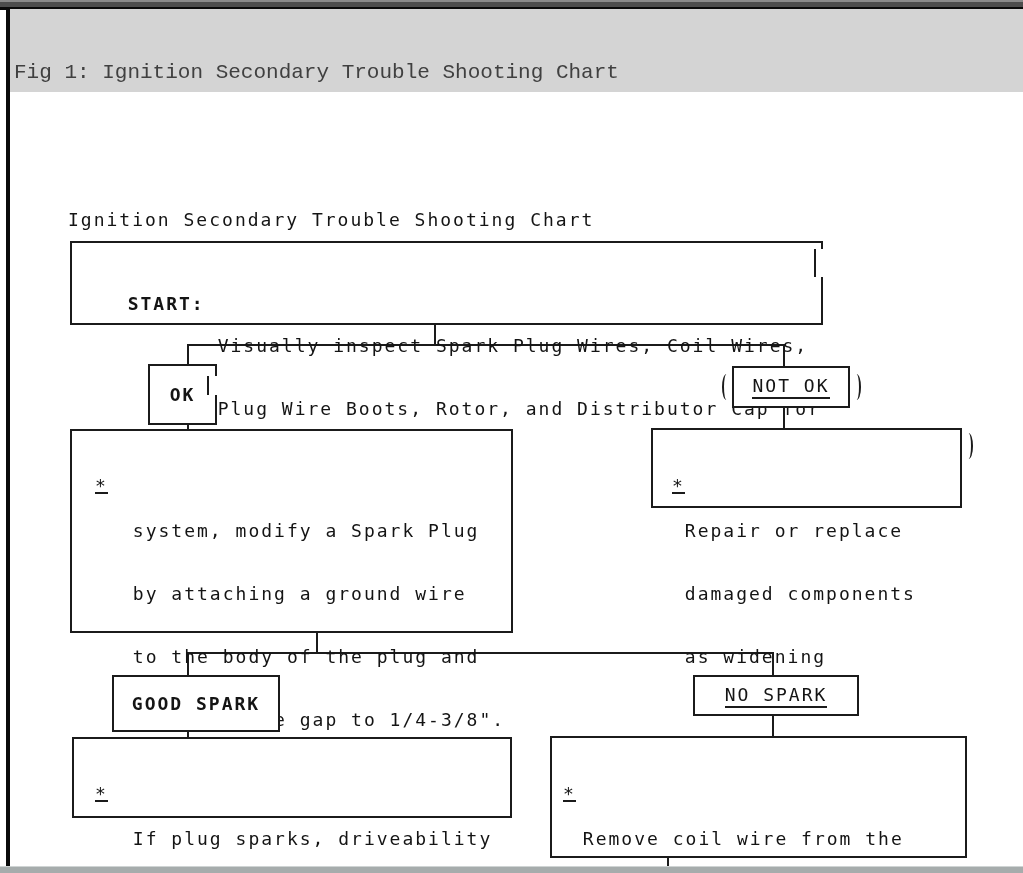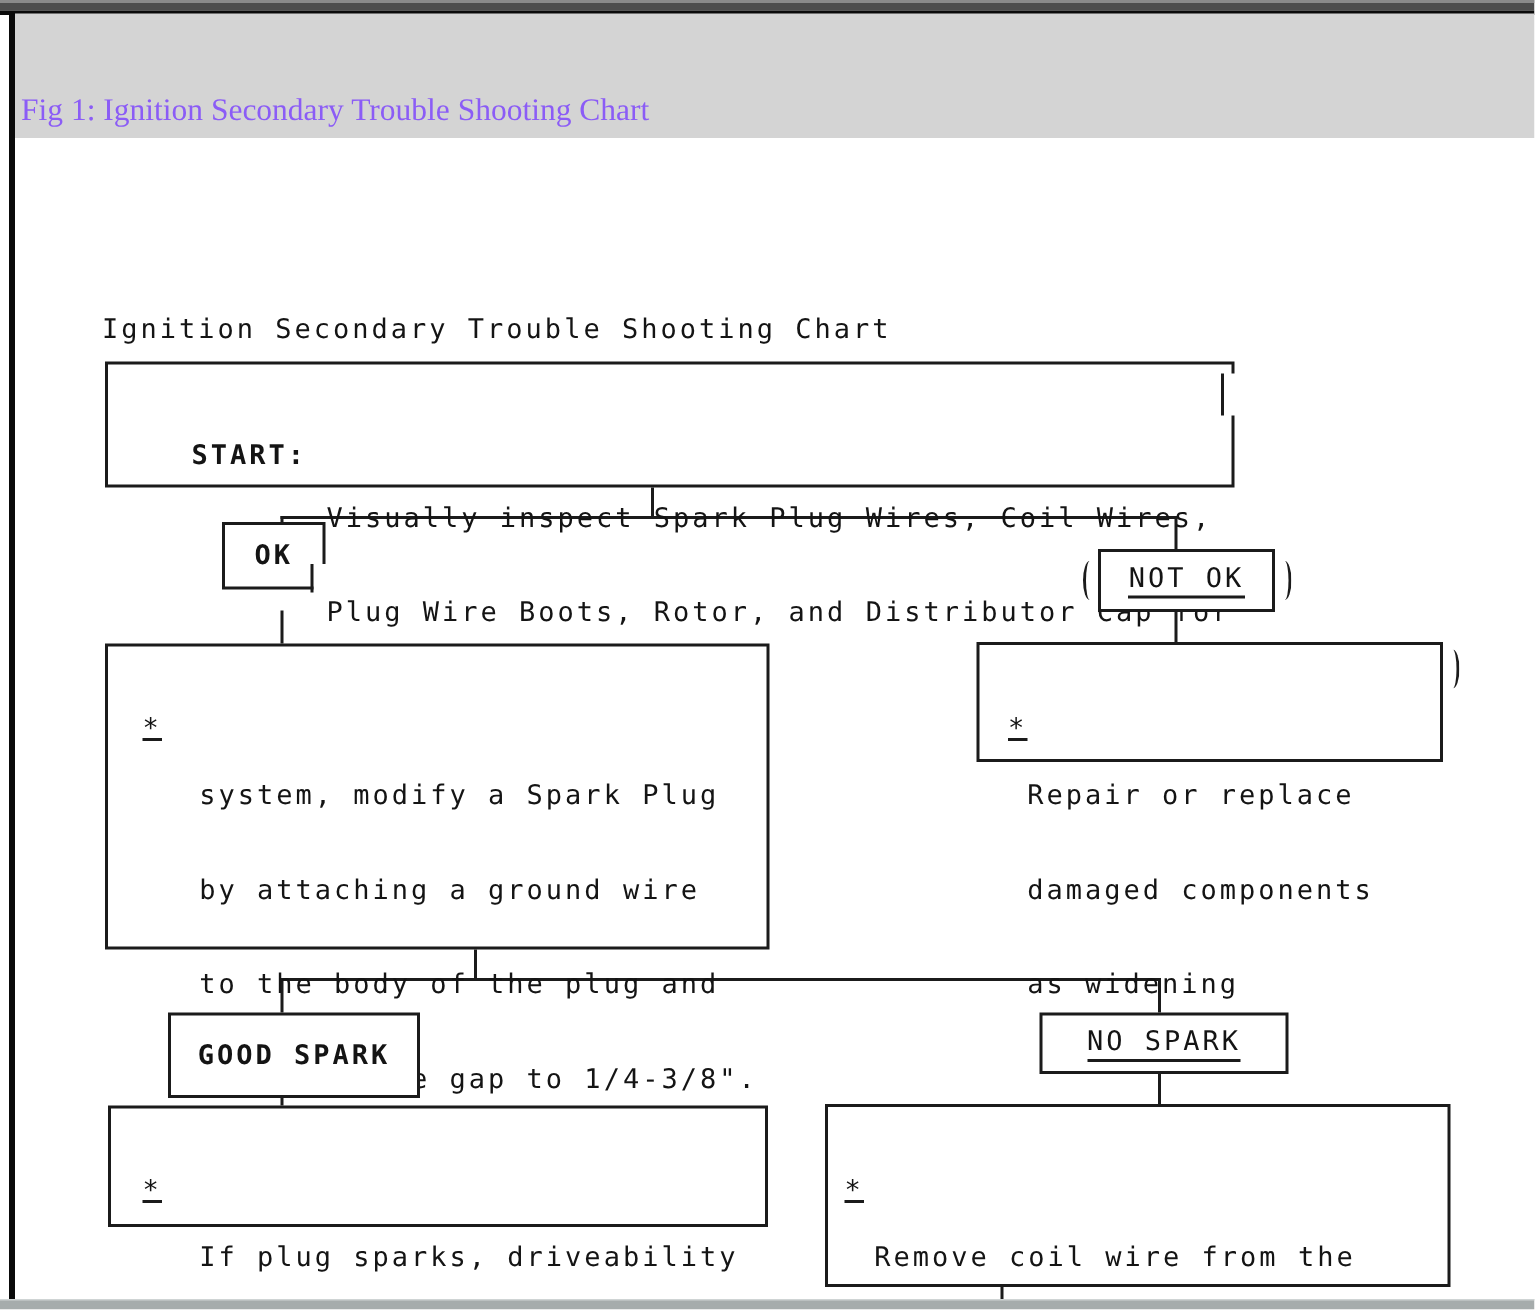--- a/index.html
+++ b/index.html
@@ -7,21 +7,21 @@
     width:1023px; height:873px; position:relative; overflow:hidden;
     font-family:"DejaVu Sans Mono", monospace;
   }
   
   .top-strip   { position:absolute; left:0; top:0; width:1023px; height:7px; background:#4d4d4d; border-top:2px solid #8a8a8a; box-sizing:border-box; }
   .top-line    { position:absolute; left:0; top:7px; width:1023px; height:3px; background:#0a0a0a; }
   .left-border { position:absolute; left:6px; top:9px; width:4px; height:857px; background:#0a0a0a; }
   .header-bar  { position:absolute; left:10px; top:9px; width:1013px; height:83px; background:#d4d4d4; }
   .header-title{
     position:absolute; left:14px; top:61px;
-    font-family:Liberation Serif, serif; font-size:21px; color:#8b5cf6; letter-spacing:0px;
+    font-family:Liberation Mono, monospace; font-size:21px; color:#404040; letter-spacing:0px;
     white-space:pre;
   }
   .bottom-strip{ position:absolute; left:0; top:866px; width:1023px; height:7px; background:#a6acac; border-top:1px solid #cfd4d4; box-sizing:border-box; }
 
   
   .chart-heading {
     position:absolute; left:68px; top:209px; font-size:18px; letter-spacing:2px; color:#141414; white-space:pre;
   }
   .box {
     position:absolute; background:#ffffff; border:2px solid #1b1b1b; box-sizing:border-box;
@@ -78,21 +78,21 @@
       <div>Visually inspect Spark Plug Wires, Coil Wires,</div>
       <div>Plug Wire Boots, Rotor, and Distributor Cap for</div>
       <div>signs of damage.</div>
     </div>
   </div>
 </div>
 
 <div class="notch-white" style="left:816px;top:249px;width:10px;height:28px"></div>
 <div class="notch-line" style="left:814px;top:249px;width:2px;height:28px"></div>
 
-<div class="box lblbox" style="left:148px;top:348px;width:69px;height:45px">
+<div class="box lblbox" style="left:148px;top:364px;width:69px;height:61px">
   <span class="b">OK</span>
 </div>
 <div class="notch-white" style="left:209px;top:376px;width:10px;height:19px"></div>
 <div class="notch-line" style="left:207px;top:376px;width:2px;height:19px"></div>
 
 <div class="box lblbox" style="left:732px;top:366px;width:118px;height:42px">
   <span class="u">NOT OK</span>
 </div>
 <div class="curl curl-l" style="left:722px;top:374px"></div>
 <div class="curl curl-r" style="left:852px;top:374px"></div>

